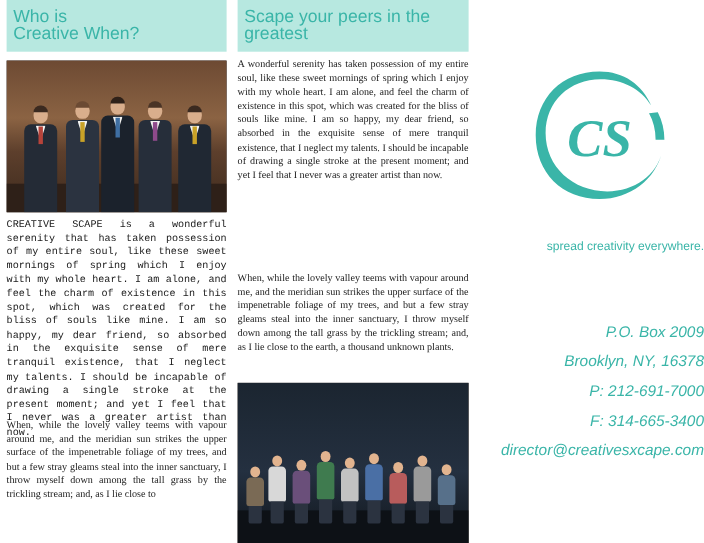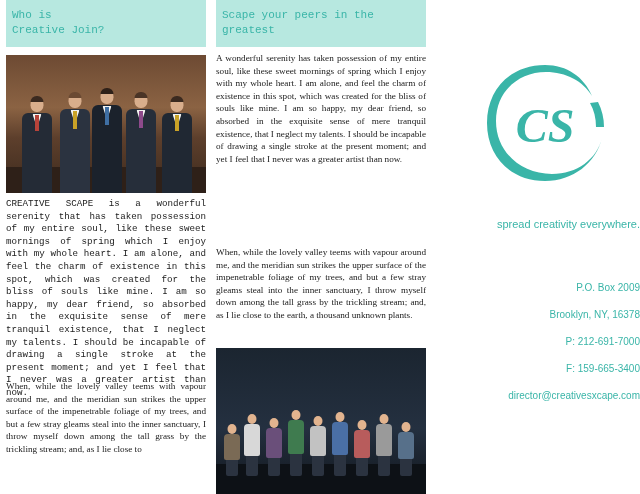--- a/index.html
+++ b/index.html
@@ -27,23 +27,23 @@
     width: 200px;
     height: 494px;
   }
   .header-band {
     background: #b7e8e0;
     color: #3ab5a8;
     padding: 8px 6px 10px 6px;
     box-sizing: border-box;
   }
   .header-band .line {
-    font-size: 11px;
+    font-size: 16px;
     line-height: 15px;
-    font-family: Liberation Mono, monospace;
+    font-family: Liberation Sans, sans-serif;
   }
   .col1 .header-band {
     height: 47px;
     width: 200px;
   }
   .photo1 {
     position: absolute;
     left: 0px;
     top: 55px;
     width: 200px;
@@ -127,26 +127,27 @@
     left: 0px;
     top: 218px;
     width: 204px;
     font-size: 11px;
     color: #3ab5a8;
     font-family: "Liberation Sans", sans-serif;
   }
   .contact {
     position: absolute;
     left: 0px;
-    top: 274px;
+    top: 288px;
     width: 204px;
     color: #3ab5a8;
-    font-size: 10px;
+    font-size: 14px;
     line-height: 27px;
     font-family: "Liberation Sans", sans-serif;
+    font-style: italic;
   }
   .contact div { white-space: nowrap; }
 
   
   .p1-bg {
     position: absolute; left: 0; top: 0; width: 200px; height: 138px;
     background: linear-gradient(#6d4a33 0%, #8b6343 38%, #5d3f2c 60%, #3c2a1d 100%);
   }
   .p1-floor {
     position: absolute; left: 0; bottom: 0; width: 200px; height: 26px;
@@ -227,21 +228,21 @@
 </style>
 </head>
 <body>
 
 <div class="page">
 
   <div class="col1">
 
     <div class="header-band">
       <div class="line">Who is</div>
-      <div class="line">Creative Join?</div>
+      <div class="line">Creative When?</div>
     </div>
 
     <div class="photo1">
       <div class="p1-bg"></div>
       <div class="p1-floor"></div>
 
       <div class="man" style="left:14px;height:96px;">
         <div class="head" style="top:0;"></div>
         <div class="hair" style="top:-1px;"></div>
         <div class="suit" style="top:16px;height:80px;background:#242b36;"></div>
@@ -358,18 +359,18 @@
         <text x="65" y="84" text-anchor="middle" font-family="Liberation Serif, serif" font-style="italic" font-size="48" font-weight="bold" fill="#3ab5a8">CS</text>
       </svg>
     </div>
 
     <div class="tagline">spread creativity everywhere.</div>
 
     <div class="contact">
       <div>P.O. Box 2009</div>
       <div>Brooklyn, NY, 16378</div>
       <div>P: 212-691-7000</div>
-      <div>F: 159-665-3400</div>
+      <div>F: 314-665-3400</div>
       <div>director@creativesxcape.com</div>
     </div>
   </div>
 
 </div>
 
 </body></html>

